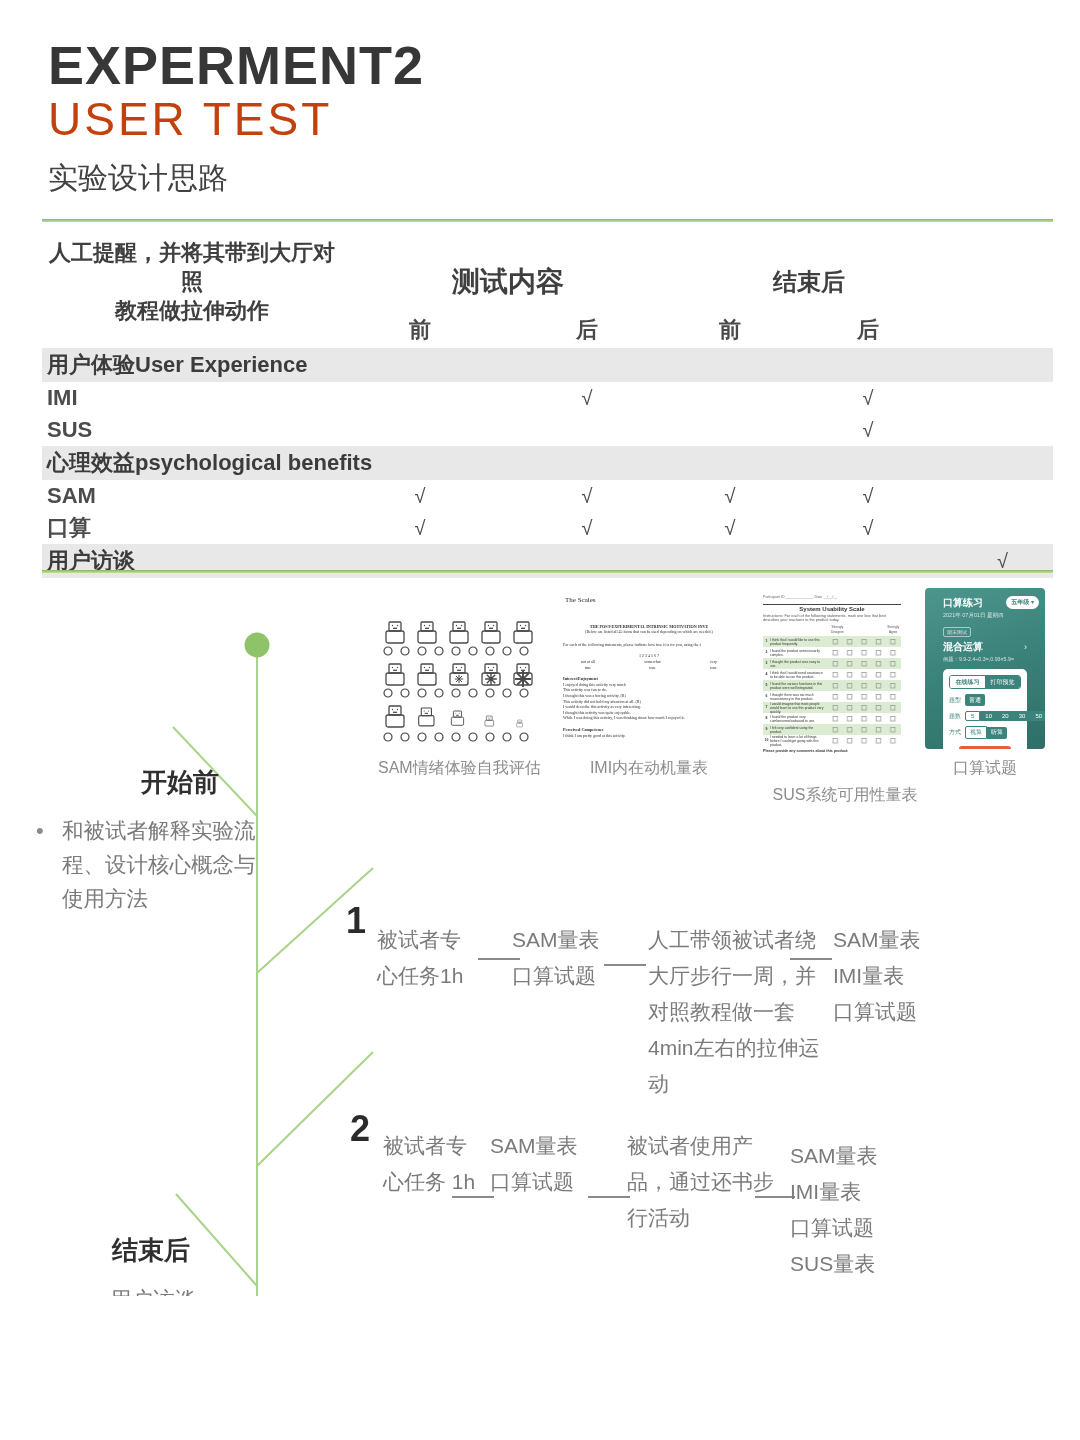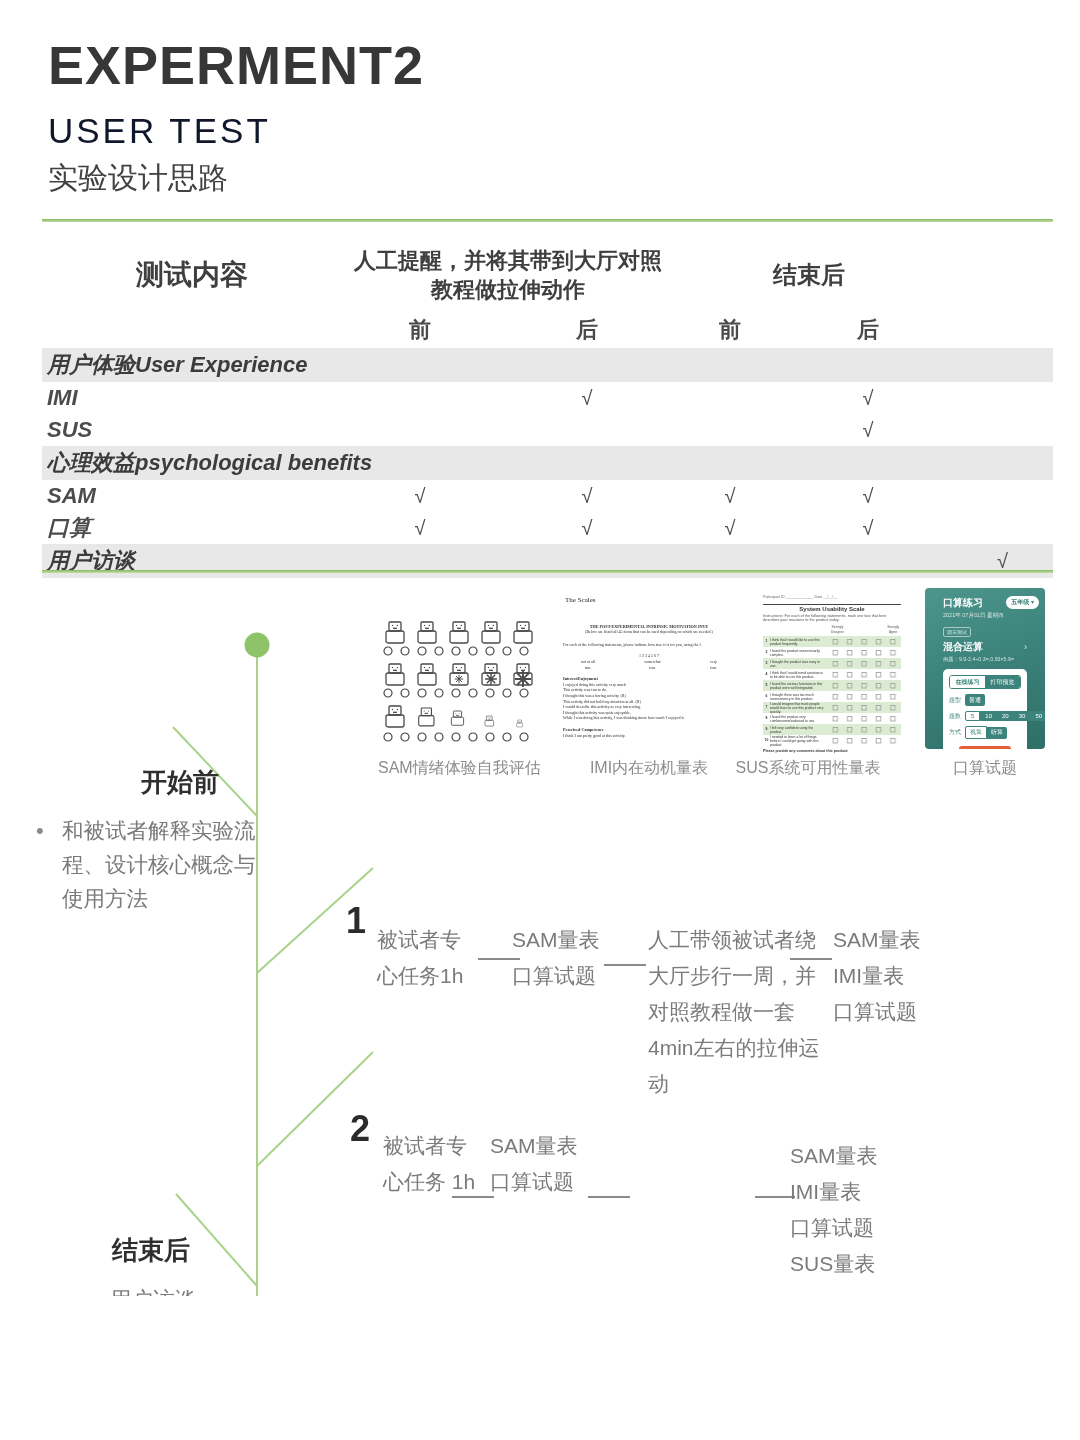--- a/index.html
+++ b/index.html
@@ -2,35 +2,35 @@
 <html><head>
 <meta charset="utf-8">
 <style>
   * { margin:0; padding:0; box-sizing:border-box; }
   html,body { width:1080px; height:1440px; background:#fff; font-family:"Liberation Sans","DejaVu Sans",sans-serif; }
   #canvas { position:relative; width:1080px; height:1296px; overflow:hidden; background:#fff; }
   .abs { position:absolute; }
 
   
   .title1 { left:48px; top:34px; font-size:54px; font-weight:900; letter-spacing:1px; color:#373737; }
-  .title2 { left:48px; top:92px; font-size:35px; font-weight:400; letter-spacing:3px; color:#0f172a;margin-top:19px; }
+  .title2 { left:48px; top:92px; font-size:46px; font-weight:400; letter-spacing:3px; color:#c2410c; }
   .title3 { left:48px; top:158px; font-size:30px; font-weight:400; color:#424242; }
 
   .grule { left:42px; width:1011px; height:3px; background:linear-gradient(#85b95e,#c3e0a8); }
 
   
   .tbl { left:42px; top:238px; width:1011px; color:#3f3f3f; }
   .t-hdr { display:grid; grid-template-columns:300px 332px 270px 1fr; height:74px; align-items:center; }
   .t-hdr .hc { text-align:center; font-weight:700; }
   .t-hdr .hc0 { font-size:28px; }
   .t-hdr .hc1,.t-hdr .hc2 { font-size:22px; line-height:29px; white-space:pre-line; }
   .t-hdr .hc3 { font-size:24px; }
   .t-sub { display:grid; grid-template-columns:300px 156px 178px 108px 168px 1fr; height:36px; align-items:center; }
   .t-sub span { text-align:center; font-size:22px; font-weight:700; color:#4a4a4a; }
-  .t-row { display:grid; grid-template-columns:300px 156px 178px 108px 168px 1fr; align-items:center; height:32px;font-style:italic; }
+  .t-row { display:grid; grid-template-columns:300px 156px 178px 108px 168px 1fr; align-items:center; height:32px; }
   .t-row.band { background:#e8e8e8; height:34px; }
   .t-row .lbl { padding-left:5px; font-size:22px; font-weight:600; color:#4c4c4c; white-space:nowrap; }
   .t-row.band .lbl { font-weight:700; color:#3c3c3c; }
   .t-row .ck { text-align:center; font-size:20px; color:#4f4f4f; }
 
   
   .caption { top:758px; text-align:center; font-size:16px; color:#8c8c8c; white-space:nowrap; }
 
   .samthumb { left:378px; top:620px; width:162px; height:132px; }
 
@@ -113,23 +113,23 @@
   </svg>
 
   <div class="abs title1">EXPERMENT2</div>
   <div class="abs title2">USER TEST</div>
   <div class="abs title3">实验设计思路</div>
 
   <div class="abs grule" style="top:219px;"></div>
 
   <div class="abs tbl">
     <div class="t-hdr">
-      <div class="hc hc0">测试内容</div>
       <div class="hc hc1">人工提醒，并将其带到大厅对照
 教程做拉伸动作</div>
+      <div class="hc hc0">测试内容</div>
       <div class="hc hc3">结束后</div>
     </div>
     <div class="t-sub">
       <span></span>
       <span>前</span>
       <span>后</span>
       <span>前</span>
       <span>后</span>
       <span></span>
     </div>
@@ -364,21 +364,21 @@
         <defs>
           <pattern id="cbx" width="14.4" height="11" patternUnits="userSpaceOnUse">
             <rect x="4" y="3.5" width="4.5" height="4.5" fill="none" stroke="#9a9a9a" stroke-width="0.8"></rect>
           </pattern>
         </defs>
         <rect width="72" height="110" fill="url(#cbx)"></rect>
       </svg>
     </div>
     <div class="sfoot">Please provide any comments about this product:</div>
   </div>
-  <div class="abs caption" style="left:732px;width:152px;">SUS系统可用性量表</div>
+  <div class="abs caption" style="left:769px;width:152px;margin-top:27px;">SUS系统可用性量表</div>
 
   <div class="abs phone">
     <div class="apptitle">口算练习</div>
     <div class="appdate">2021年 07月01日 星期四</div>
     <div class="grade">五年级 ▾</div>
     <span class="badge">期末测试</span>
     <div class="modeline">
       <span class="mode">混合运算</span>
       <span class="chev">›</span>
     </div>
@@ -427,20 +427,21 @@
   <div class="abs stepcol" style="left:833px;top:922px;">SAM量表
 IMI量表
 口算试题</div>
 
   <div class="abs stepnum" style="left:350px;top:1108px;">2</div>
   <div class="abs stepcol" style="left:383px;top:1128px;width:98px;">被试者专心任务 1h</div>
   <div class="abs dash" style="left:452px;top:1196px;width:42px;"></div>
   <div class="abs stepcol" style="left:490px;top:1128px;">SAM量表
 口算试题</div>
   <div class="abs dash" style="left:588px;top:1196px;width:42px;"></div>
+  <div class="abs stepcol" style="left:627px;top:1128px;width:152px;">被试者使用产品，通过还书步行活动</div>
   <div class="abs dash" style="left:755px;top:1196px;width:40px;"></div>
   <div class="abs stepcol" style="left:790px;top:1138px;">SAM量表
 IMI量表
 口算试题
 SUS量表</div>
 
   <div class="abs tl-title" style="left:112px;top:1233px;">结束后</div>
   <div class="abs tl-bullet-dot" style="left:74px;top:1287px;">•</div>
   <div class="abs tl-text" style="left:110px;top:1283px;">用户访谈</div>
 

